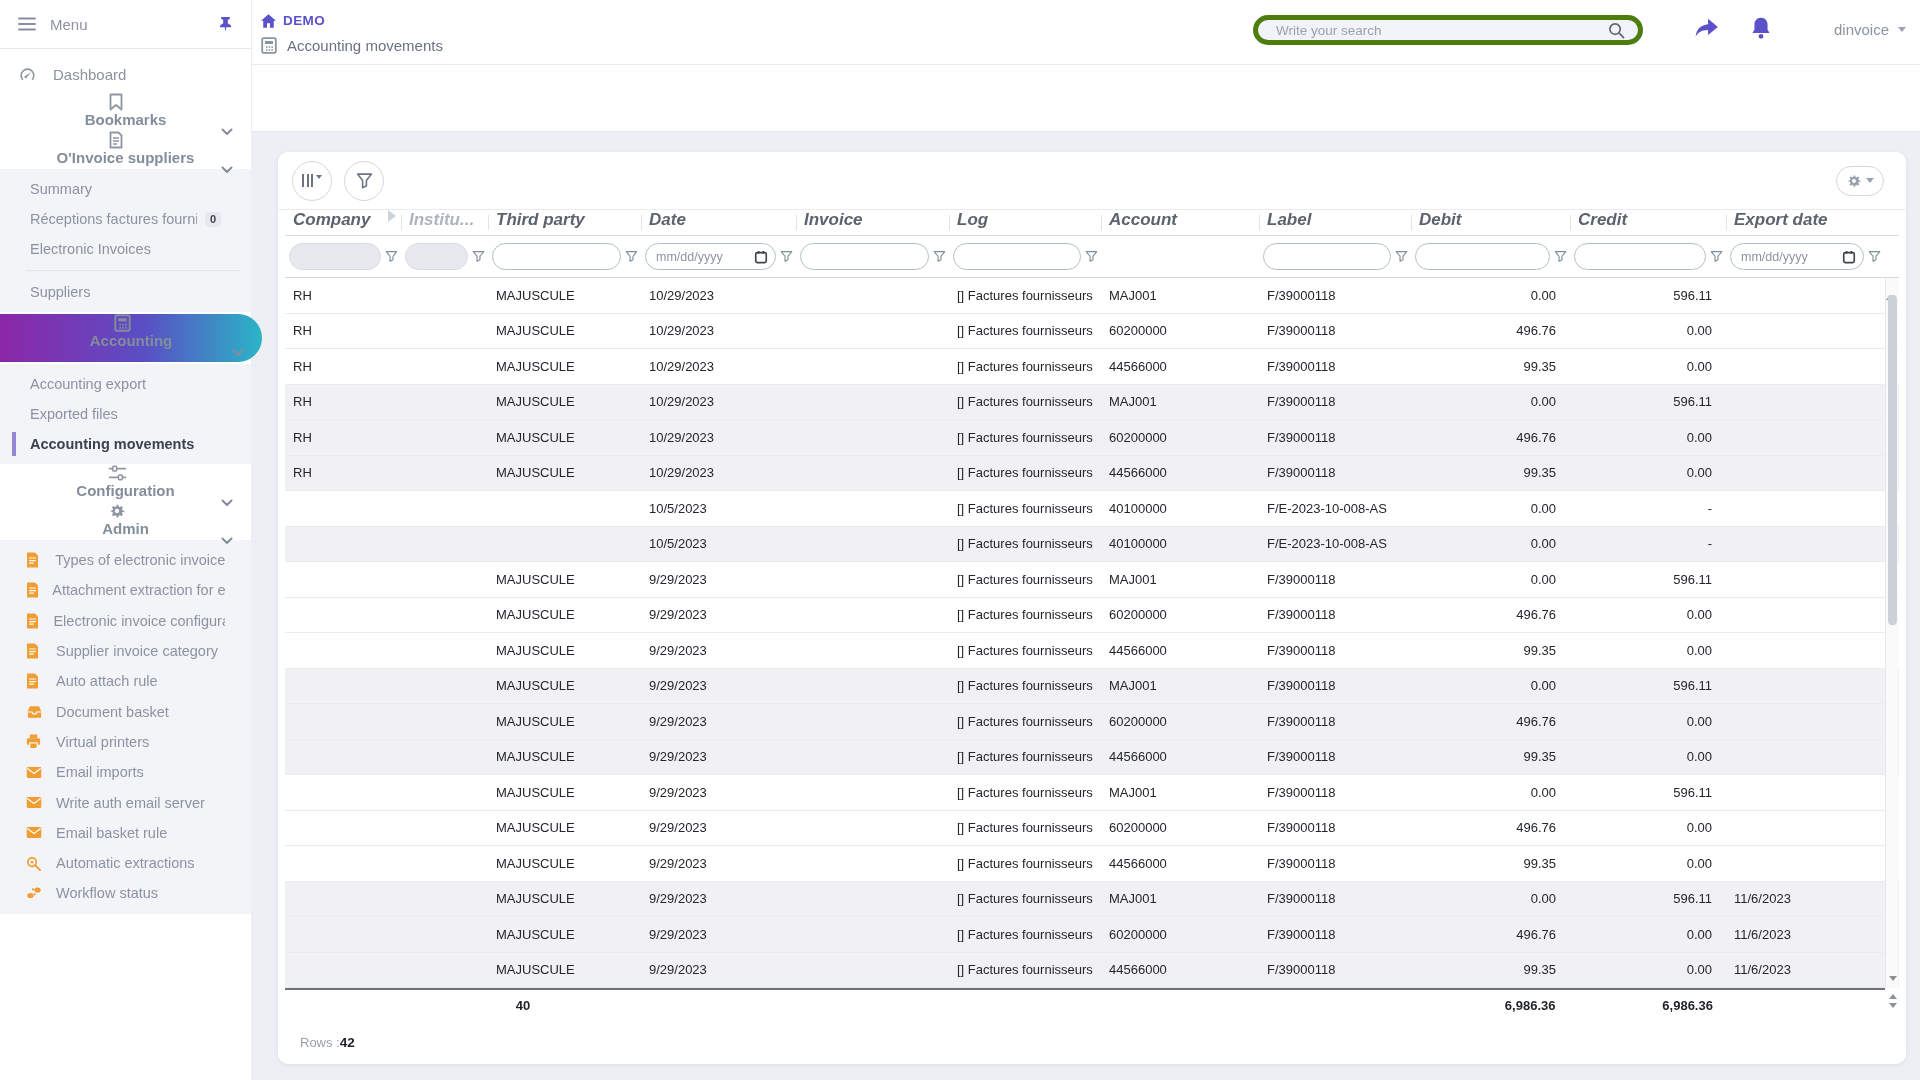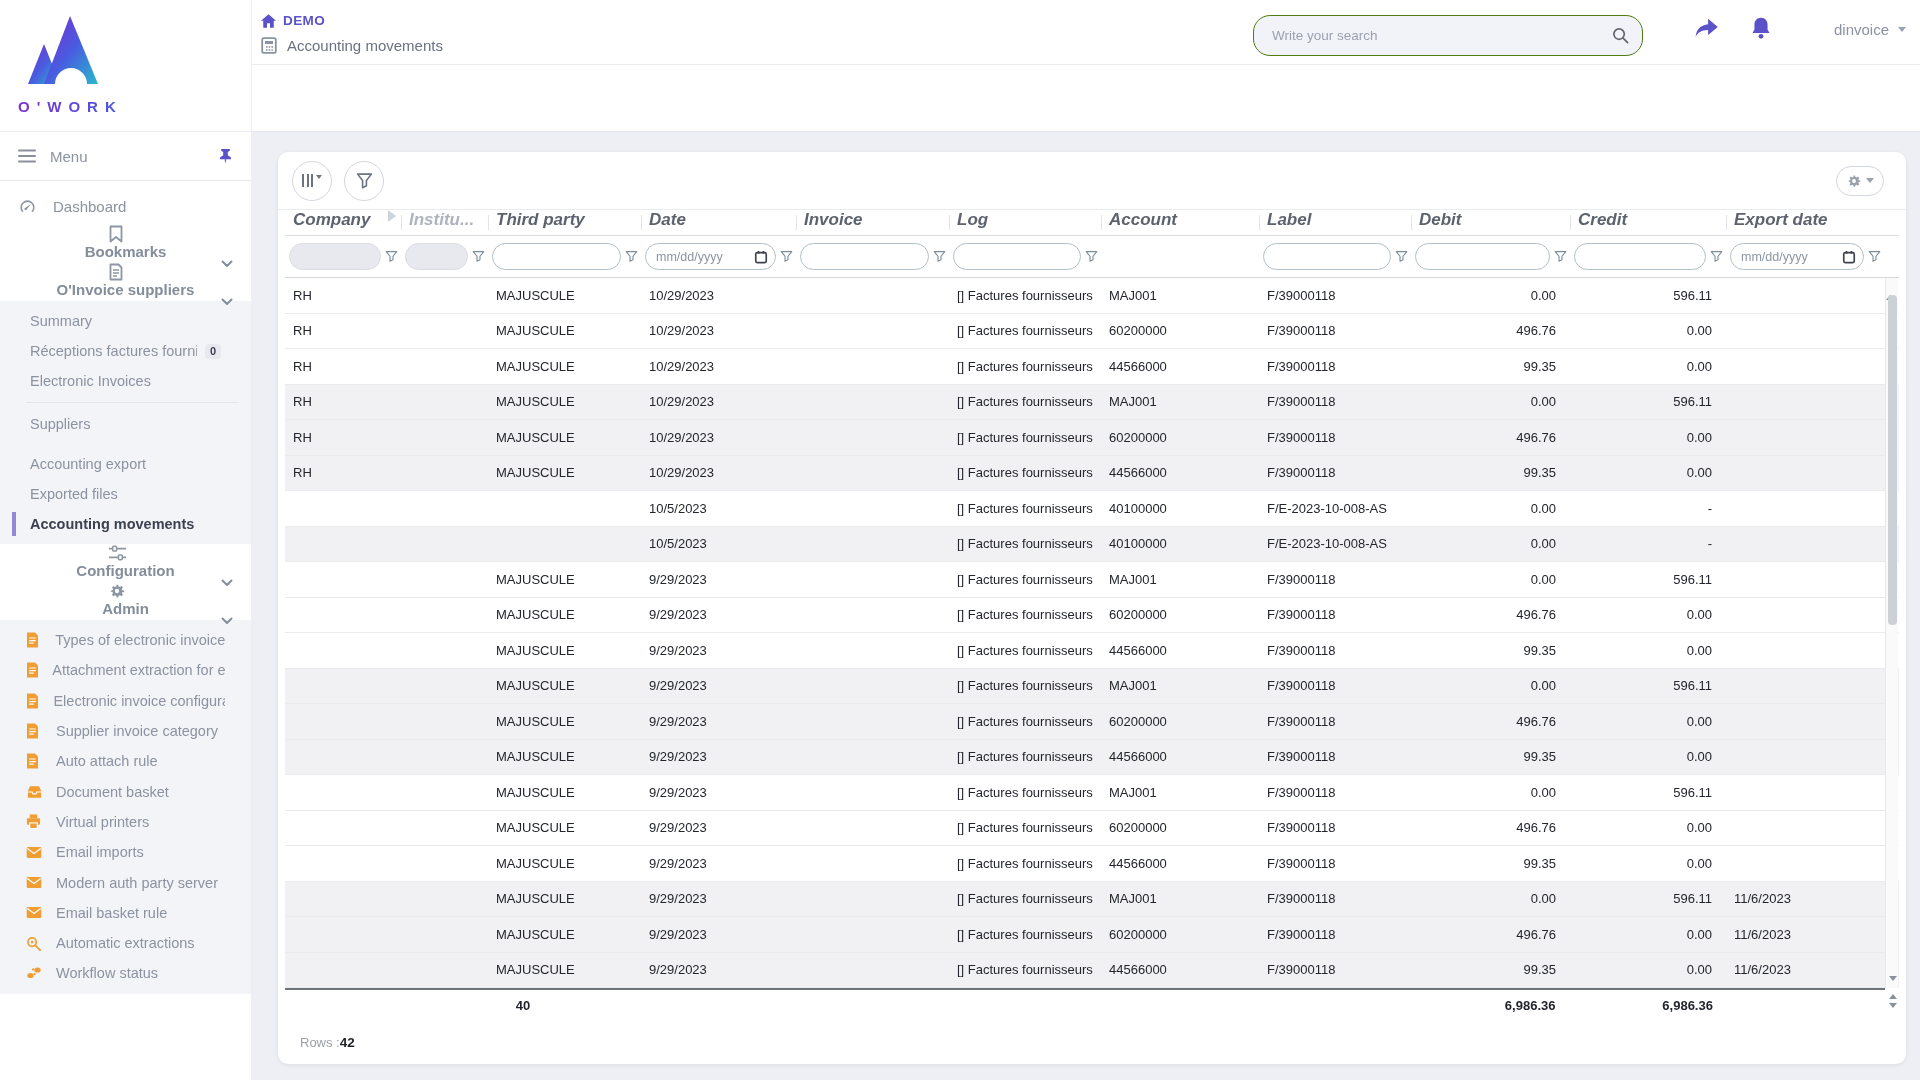--- a/index.html
+++ b/index.html
@@ -33,21 +33,21 @@
   .submenu-icons .sub-item{padding:0 14px;height:30.3px;}
   .sub-ico{width:18px;margin-right:12px;display:flex;align-items:center;}
   .badge{margin-left:8px;background:#e7e9ee;color:#3c4250;font-size:11px;line-height:15px;padding:0 5px;border-radius:4px;font-weight:700;}
   .sub-divider{height:1px;background:#e3e5ea;margin:6px 0 6px 14px;}
   .sub-label{white-space:nowrap;overflow:hidden;}
   
   .header{position:absolute;left:252px;top:0;right:0;height:132px;background:#fff;border-bottom:1px solid #e3e6ee;z-index:5;}
   .header-row1{height:65px;border-bottom:1px solid #e9ebf1;position:relative;}
   .crumb-project{position:absolute;left:9px;top:13px;display:flex;align-items:center;gap:7px;color:#5b51c9;font-weight:700;font-size:13.5px;letter-spacing:.4px;}
   .crumb-page{position:absolute;left:9px;top:37px;display:flex;align-items:center;gap:10px;color:#6a7280;font-size:15px;}
-  .search-pill{position:absolute;right:277px;top:15px;width:390px;height:41px;border-radius:17px;background:#f2f3f8;border:1px solid #4d7c0f;display:flex;align-items:center;padding:0 13px 0 18px;}
+  .search-pill{position:absolute;right:277px;top:15px;width:390px;height:30px;border-radius:17px;background:#f2f3f8;border:5px solid #4d7c0f;display:flex;align-items:center;padding:0 13px 0 18px;}
   .search-pill input{flex:1;border:0;background:transparent;outline:0;font-size:13.5px;color:#333;font-family:inherit;}
   .search-pill input::placeholder{color:#99a1b0;}
   .hicon{position:absolute;top:16px;display:flex;cursor:pointer;}
   .share-ic{right:200px;} .bell-ic{right:148px;}
   .user-chip{position:absolute;right:14px;top:21px;display:flex;align-items:center;gap:9px;color:#8b93a2;font-size:15px;cursor:pointer;}
   .caret{width:0;height:0;border-left:4.5px solid transparent;border-right:4.5px solid transparent;border-top:5px solid #9aa3b2;}
   
   .card{position:absolute;left:278px;top:152px;width:1628px;height:912px;background:#fff;border-radius:10px;box-shadow:0 1px 4px rgba(25,30,60,.08);z-index:4;}
   .toolbar{height:58px;display:flex;align-items:center;padding:0 22px 0 14px;border-bottom:1px solid #e8ebf0;}
   .circle-btn{width:40px;height:40px;border-radius:50%;border:1px solid #d3d7de;background:#fff;display:flex;align-items:center;justify-content:center;margin-right:12px;cursor:pointer;}
@@ -86,35 +86,20 @@
   .c-account{width:158px;} .c-label{width:152px;} .c-debit{width:159px;}
   .c-credit{width:156px;} .c-export_date{width:158px;}
   .bars{display:flex;gap:2.5px;align-items:flex-end;}
   .bars i{width:2px;height:13px;background:#6b7480;display:block;}
   .mini-caret{width:0;height:0;border-left:3.5px solid transparent;border-right:3.5px solid transparent;border-top:4px solid #6b7480;margin-left:3px;margin-top:-8px;}
 </style>
 </head>
 <body>
 
 <div class="sidebar">
-  <div class="logo-block">
-    <svg width="92" height="82" viewBox="0 0 92 82">
-      <defs>
-        <linearGradient id="lg1" x1="0" y1="0" x2="1" y2="1">
-          <stop offset="0" stop-color="#7d2fd0"></stop>
-            <stop offset="0.5" stop-color="#4a5ae0"></stop>
-            <stop offset="1" stop-color="#27b9cc"></stop>
-        </linearGradient>
-      </defs>
-      <path d="M14 74 L30 34 L46 74 Z" fill="url(#lg1)"></path>
-      <path d="M30 74 L56 6 L84 74 Z" fill="url(#lg1)"></path>
-      <path d="M41 74 a16 16 0 0 1 32 0 Z" fill="#fff"></path>
-    </svg>
-    <div class="logo-text">O'WORK</div>
-  </div>
   <div class="menu-strip">
     <svg width="18" height="14" viewBox="0 0 18 14">
       <path d="M1 1.5h16M1 7h16M1 12.5h16" stroke="#8a8f9c" stroke-width="2" stroke-linecap="round"></path>
     </svg>
     <span class="mlabel">Menu</span>
     <span class="pin">
       <svg width="15" height="16" viewBox="0 0 15 16">
           <path fill="#5b51c9" d="M3.2 1h8.6v1.8l-2 1.2v3.2l3.2 2.3v1.8H2V9.5l3.2-2.3V4L3.2 2.8z"></path>
           <path fill="#5b51c9" d="M6.6 11.3h1.8L7.5 15.6z"></path>
         </svg>
@@ -166,20 +151,35 @@
           <span class="badge">0</span>
         </div>
         <div class="sub-item">
           <span class="sub-label">Electronic Invoices</span>
         </div>
         <div class="sub-divider"></div>
         <div class="sub-item">
           <span class="sub-label">Suppliers</span>
         </div>
       </div>
+      <div class="nav-item bold nav-active">
+        <span class="nav-ico">
+          <svg width="17" height="18" viewBox="0 0 16 17">
+            <rect x="1.2" y="1.2" width="13.6" height="14.6" rx="1.6" fill="none" stroke="currentColor" stroke-width="1.8"></rect>
+            <rect x="4" y="4" width="8" height="3" fill="currentColor"></rect>
+            <path d="M5 10h1.6M7.7 10h1.6M10.4 10h1.6M5 13h1.6M7.7 13h1.6M10.4 13h1.6" stroke="currentColor" stroke-width="1.7"></path>
+          </svg>
+        </span>
+        <span class="nav-label">Accounting</span>
+        <span class="nav-chev">
+          <svg width="12" height="8" viewBox="0 0 12 8">
+            <path d="M1.5 1.5L6 6l4.5-4.5" fill="none" stroke="currentColor" stroke-width="2" stroke-linecap="round" stroke-linejoin="round"></path>
+          </svg>
+        </span>
+      </div>
       <div class="submenu">
         <div class="sub-item">
           <span class="sub-label">Accounting export</span>
         </div>
         <div class="sub-item">
           <span class="sub-label">Exported files</span>
         </div>
         <div class="sub-item active">
           <span class="sub-label">Accounting movements</span>
         </div>
@@ -287,21 +287,21 @@
           </span>
           <span class="sub-label">Email imports</span>
         </div>
         <div class="sub-item">
           <span class="sub-ico">
             <svg width="16" height="13" viewBox="0 0 18 14">
               <rect x="0.8" y="0.8" width="16.4" height="12.4" rx="1.5" fill="#f09d33"></rect>
               <path d="M1.5 2.5L9 8l7.5-5.5" stroke="#fff" stroke-width="1.4" fill="none"></path>
             </svg>
           </span>
-          <span class="sub-label">Modern auth party server</span>
+          <span class="sub-label">Write auth email server</span>
         </div>
         <div class="sub-item">
           <span class="sub-ico">
             <svg width="16" height="13" viewBox="0 0 18 14">
               <rect x="0.8" y="0.8" width="16.4" height="12.4" rx="1.5" fill="#f09d33"></rect>
               <path d="M1.5 2.5L9 8l7.5-5.5" stroke="#fff" stroke-width="1.4" fill="none"></path>
             </svg>
           </span>
           <span class="sub-label">Email basket rule</span>
         </div>

